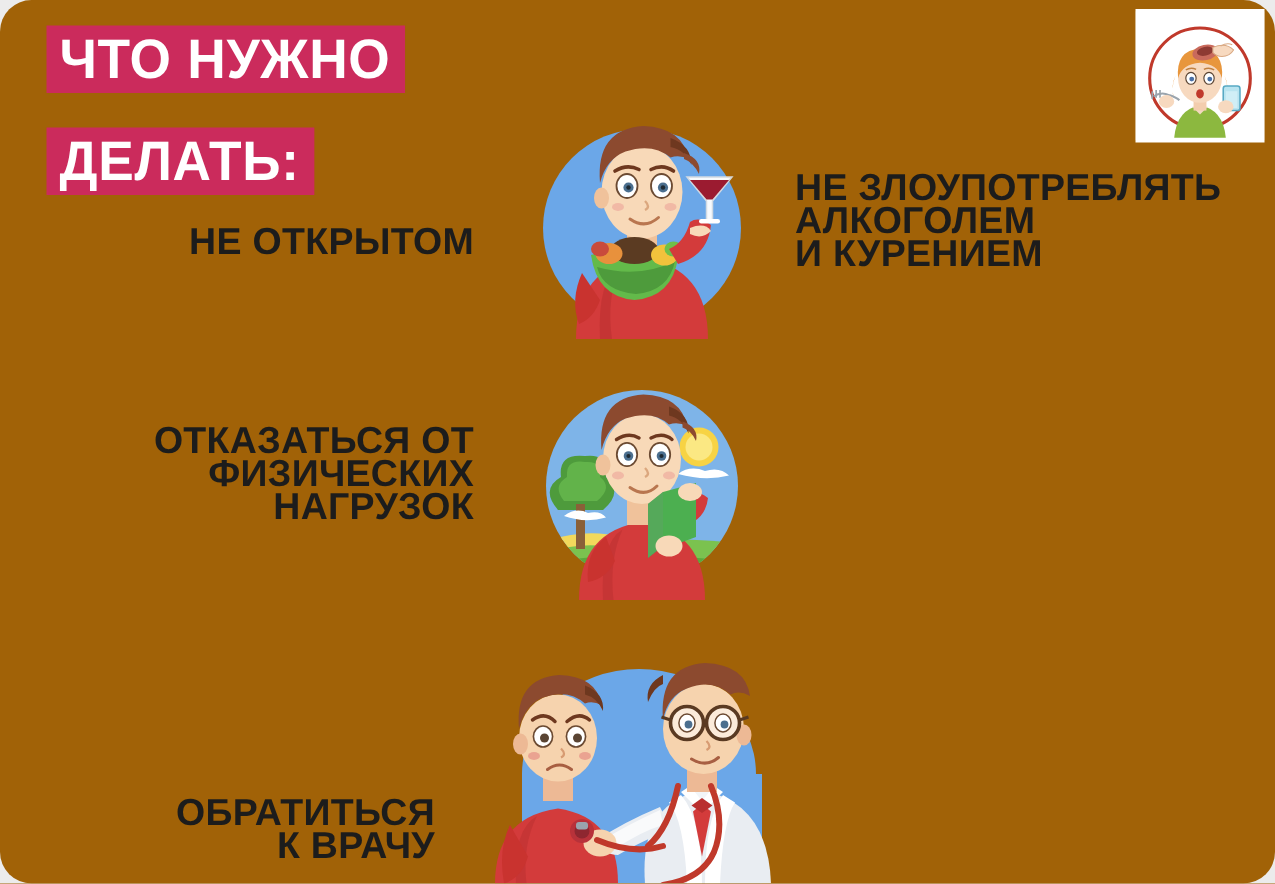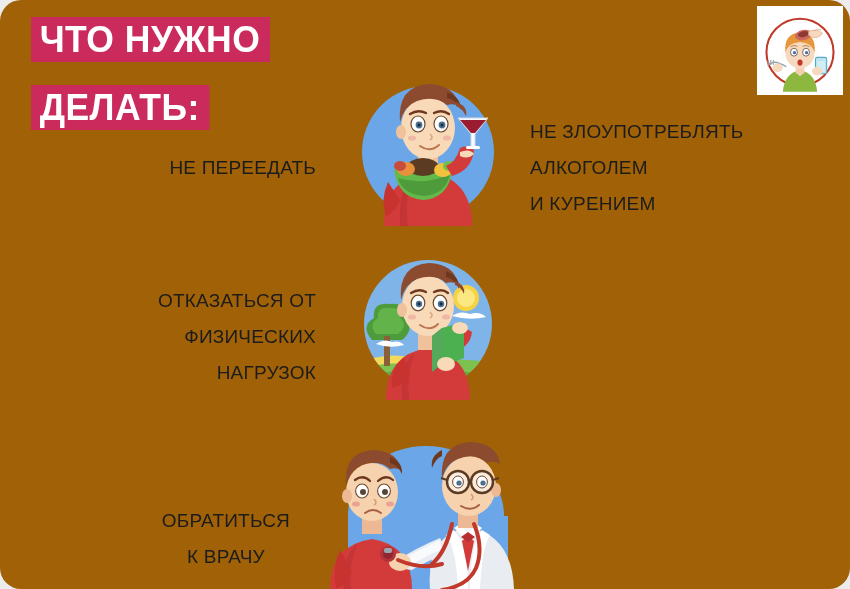--- a/index.html
+++ b/index.html
@@ -27,34 +27,34 @@
     transform:scaleX(0.96);
     transform-origin:left center;
   }
   .banner-row{height:45px;}
   .banner-row2{margin-top:23px;}
 
   
   .cap{
     position:absolute;
     color:#1c1c1c;
-    font-weight:normal;
-    font-size:19px;
-    line-height:36px;
+    font-weight:bold;
+    font-size:25px;
+    line-height:22px;
     letter-spacing:0.2px;
     white-space:pre-line;
   }
   .cap-left{text-align:right;}
   .cap-right{text-align:left;}
 
   #cap-overeat{right:534px;top:150px;}
   #cap-alcohol{left:530px;top:114px;}
   #cap-physical{right:534px;top:283px;}
   #cap-outdoor{left:530px;top:263px;}
-  #cap-doctor{right:560px;top:503px;text-align:center;}
+  #cap-doctor{right:560px;top:531px;}
   #cap-checkup{left:530px;top:447px;}
 
   
   .illus{position:absolute;}
   #illus-1{left:348px;top:66px;width:160px;height:160px;}
   #illus-2{left:348px;top:248px;width:160px;height:152px;}
   #illus-3{left:322px;top:420px;width:220px;height:169px;}
 
   
   #logo{
@@ -112,21 +112,21 @@
       <path d="M13 62 l0 6 M16 61 l0 6 M19 61 l0 6" stroke="#9aa4ad" stroke-width="1.3"></path>
       <path d="M26 65 q6 2 8 4" stroke="#9aa4ad" stroke-width="1.6" fill="none"></path>
       <ellipse cx="24" cy="70" rx="6" ry="5" fill="#f7d9bf"></ellipse>
 
       <rect x="68" y="58" width="13" height="19" rx="2" fill="#b9e4f0" stroke="#58a9c4" stroke-width="1.2"></rect>
       <rect x="70" y="62" width="9" height="13" fill="#d8f1f8" opacity="0.75"></rect>
       <ellipse cx="70" cy="74" rx="6" ry="5" fill="#f7d9bf"></ellipse>
     </svg>
   </div>
 
-  <div class="cap cap-left" id="cap-overeat">НЕ ПЕРЕЕДАТЬ</div>
+  <div class="cap cap-left" id="cap-overeat">НЕ ОТКРЫТОМ</div>
 
   <div class="illus" id="illus-1">
     <svg viewBox="0 0 160 160" width="160" height="160">
       <circle cx="80" cy="86" r="66" fill="#6ba7e8"></circle>
 
       <path d="M36 160 q0 -48 44 -54 q44 6 44 54 z" fill="#d33b3b"></path>
       <path d="M52 160 q-2 -40 14 -50 q-10 22 -6 50z" fill="#b92f2f" opacity="0.55"></path>
 
       <path d="M40 116 q-8 18 -2 34 q10 -4 14 -16z" fill="#c9332f"></path>
 

